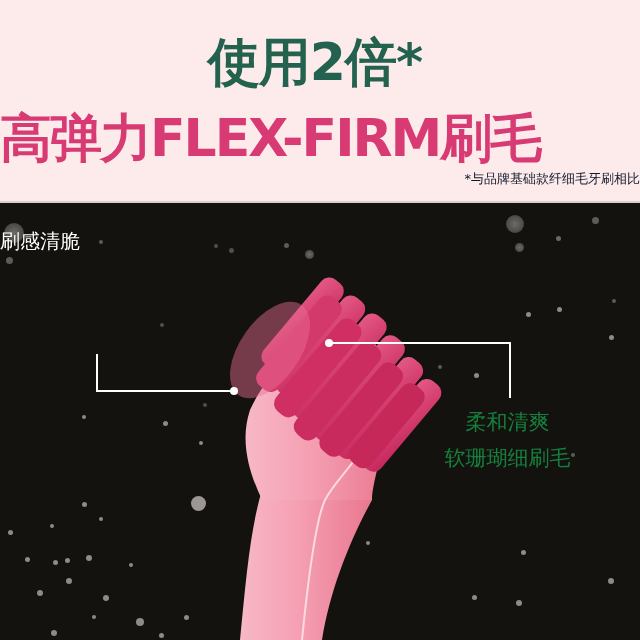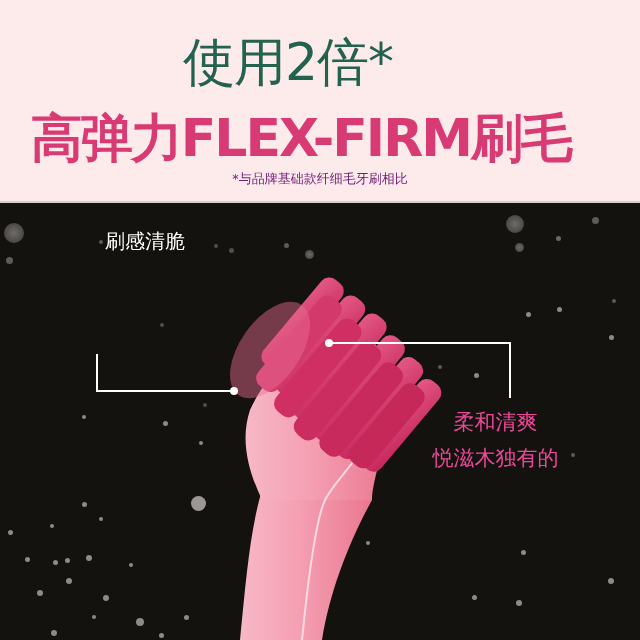--- a/index.html
+++ b/index.html
@@ -1,37 +1,37 @@
 <!DOCTYPE html>
 <html><head>
 <meta charset="utf-8">
 <style>
   html, body { margin: 0; padding: 0; }
   body { width: 640px; height: 640px; overflow: hidden; position: relative; background: #14120e; font-family: "DejaVu Sans", sans-serif; }
   .top { position: absolute; left: 0; top: 0; width: 640px; height: 201px; background: #fdebeb; }
   .divider { position: absolute; left: 0; top: 201px; width: 640px; height: 2px; background: #d9cfcf; }
-  .title1 { position: absolute; left: 0; top: 30px; width: 576px; text-align: center; font-weight: normal; font-size: 52px; line-height: 64px; letter-spacing: -1px; }
-  .title2 { position: absolute; left: 0; top: 106px; width: 571px; text-align: right; font-weight: bold; font-size: 52px; line-height: 64px; letter-spacing: -2px; }
+  .title1 { position: absolute; left: 0; top: 30px; width: 576px; text-align: center; font-weight: bold; font-size: 52px; line-height: 64px; letter-spacing: -1px; padding-left: 27px; }
+  .title2 { position: absolute; left: 0; top: 106px; width: 571px; text-align: left; font-weight: bold; font-size: 52px; line-height: 64px; letter-spacing: -2px; }
   .footnote { position: absolute; left: 0; top: 170px; width: 640px; text-align: center; font-size: 13px; line-height: 18px; }
   .dark { position: absolute; left: 0; top: 203px; width: 640px; height: 437px; background: #14120e; overflow: hidden; }
   .star { position: absolute; border-radius: 50%; background: #8d8a88; }
   .star.big { background: radial-gradient(circle, #6e6b69 0%, #4a4745 70%, rgba(74,71,69,0) 100%); }
-  .left-text { position: absolute; left: 0; top: 226px; width: 290px; text-align: center; color: #ffffff; font-size: 20px; line-height: 31px; }
-  .right-text { position: absolute; left: 408px; top: 404px; width: 175px; text-align: center; color: #ec4899; font-size: 21px; line-height: 36px; }
+  .left-text { position: absolute; left: 0; top: 226px; width: 290px; color: #ffffff; font-size: 20px; line-height: 31px; }
+  .right-text { position: absolute; left: 420px; top: 404px; width: 175px; text-align: center; color: #15803d; font-size: 21px; line-height: 36px; }
   .line { position: absolute; background: #ffffff; }
   .dot { position: absolute; width: 8px; height: 8px; border-radius: 50%; background: #ffffff; }
   svg.brush { position: absolute; left: 0; top: 0; }
 </style>
 </head>
 <body>
 
 <div class="top">
   <div class="title1" style="color:#23624f;">使用2倍*</div>
   <div class="title2" style="color:#d83a73;">高弹力FLEX-FIRM刷毛</div>
-  <div class="footnote" style="color:#701a75;">*与品牌基础款纤细毛牙刷相比</div>
+  <div class="footnote" style="color:#0f172a;text-align:right;">*与品牌基础款纤细毛牙刷相比</div>
 </div>
 <div class="divider"></div>
 
 <div class="dark">
 
   <div class="star big" style="left:4px;top:20px;width:20px;height:20px;"></div>
   <div class="star" style="left:6px;top:54px;width:7px;height:7px;opacity:.6;"></div>
   <div class="star" style="left:99px;top:37px;width:4px;height:4px;opacity:.6;"></div>
   <div class="star" style="left:214px;top:41px;width:4px;height:4px;opacity:.5;"></div>
   <div class="star" style="left:229px;top:45px;width:5px;height:5px;opacity:.5;"></div>
@@ -122,14 +122,14 @@
 </div>
 <div class="line" style="left:96px;top:354px;width:2px;height:38px;"></div>
 <div class="line" style="left:96px;top:390px;width:138px;height:2px;"></div>
 <div class="dot" style="left:230px;top:387px;"></div>
 
 <div class="dot" style="left:325px;top:339px;"></div>
 <div class="line" style="left:329px;top:342px;width:182px;height:2px;"></div>
 <div class="line" style="left:509px;top:342px;width:2px;height:56px;"></div>
 <div class="right-text">
   <div>柔和清爽</div>
-  <div>悦滋木独有的</div>
+  <div>软珊瑚细刷毛</div>
 </div>
 
 </body></html>

